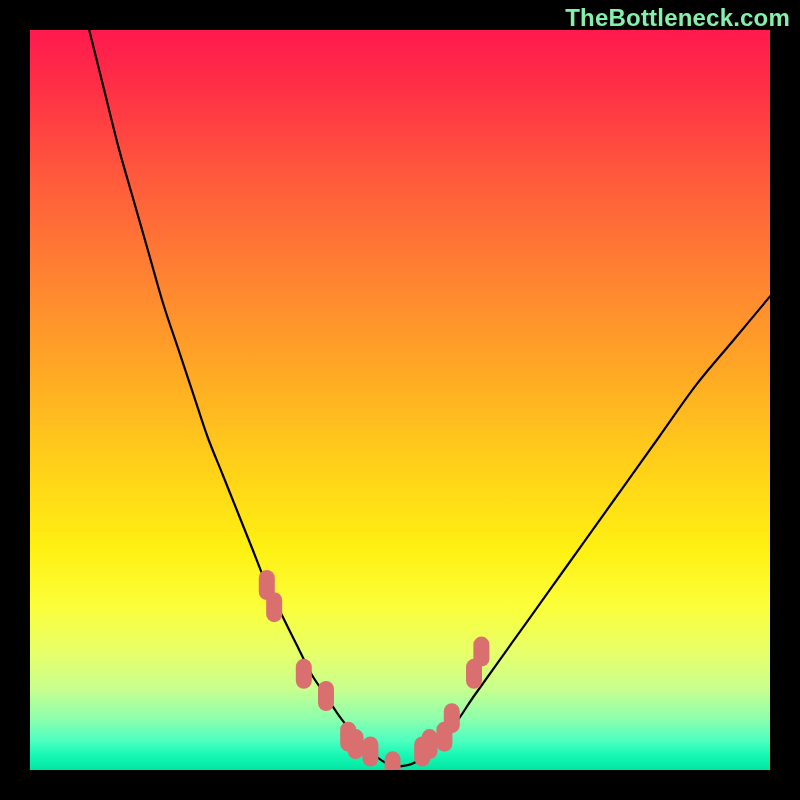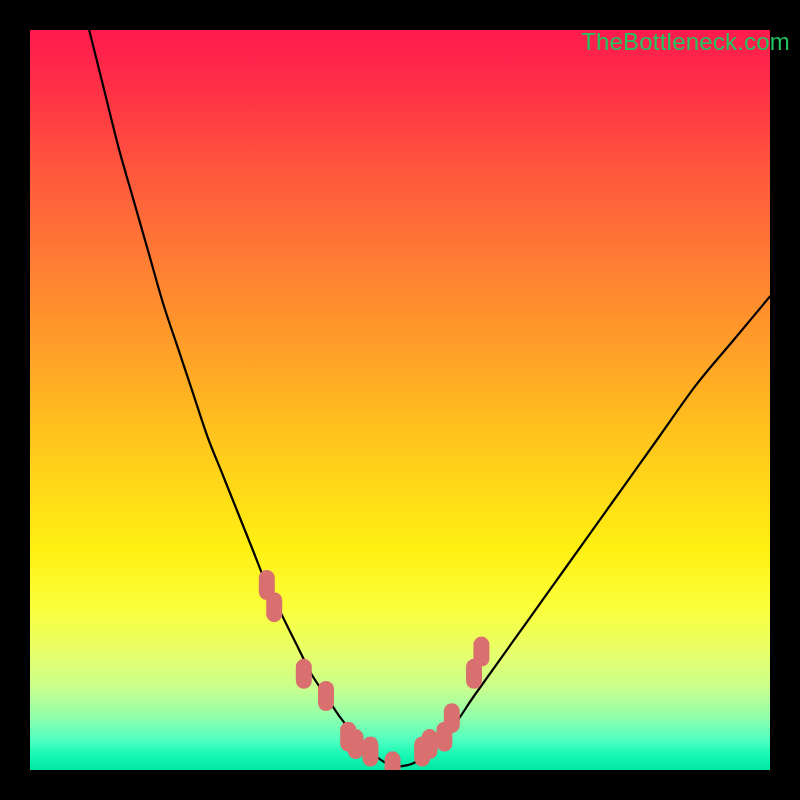--- a/index.html
+++ b/index.html
@@ -14,26 +14,25 @@
   .frame {
     position: relative;
     width: 800px;
     height: 800px;
     background: #000;
   }
   .watermark {
     position: absolute;
     top: 4px;
     right: 10px;
-    color: #22c55e;
+    color: #86efac;
     font-size: 24px;
-    font-weight: normal;
+    font-weight: bold;
     letter-spacing: 0.2px;
     z-index: 10;
-    margin-top: 24px;
   }
   .plot-area {
     position: absolute;
     left: 30px;
     top: 30px;
     width: 740px;
     height: 740px;
     overflow: hidden;
   }
   .gradient {

